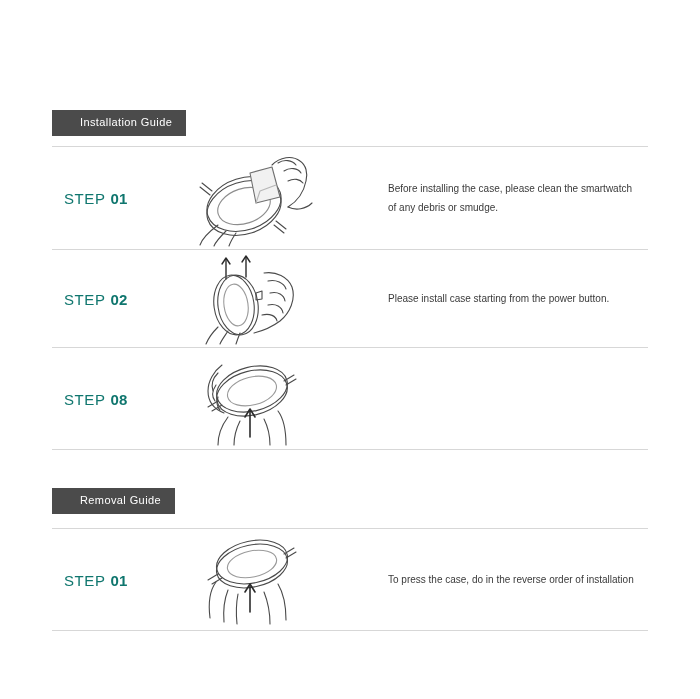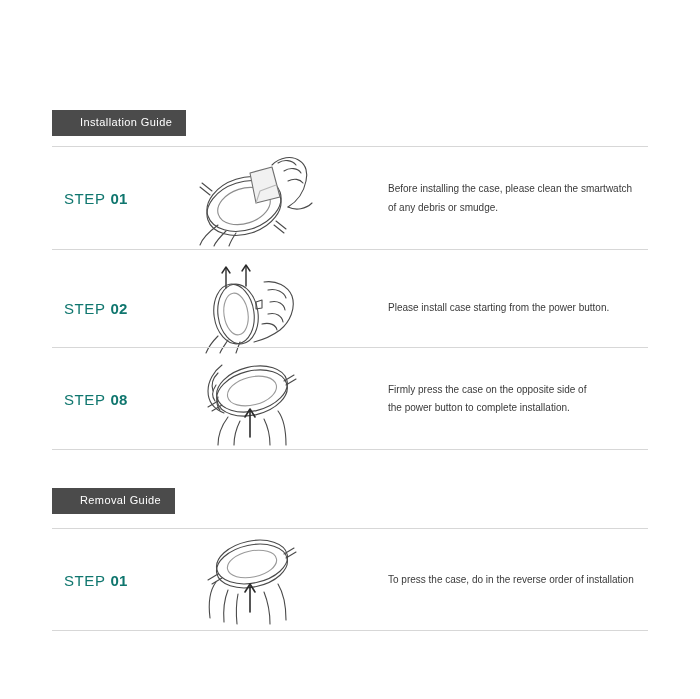--- a/index.html
+++ b/index.html
@@ -134,21 +134,21 @@
         </svg>
       </div>
       <div class="step-text">
         <span class="line">Before installing the case, please clean the smartwatch</span>
         <span class="line">of any debris or smudge.</span>
       </div>
     </div>
 
     <div class="rule" style="top:249px;"></div>
 
-    <div class="step-row" style="top:260px; height:96px;">
+    <div class="step-row" style="top:251px; height:96px;">
       <div class="step-label">
         <span>STEP</span><span class="num">02</span>
       </div>
       <div class="step-figure">
         <svg width="132" height="92" viewBox="0 0 132 92" aria-hidden="true">
           <g fill="none" stroke="#4a4a4a" stroke-width="1.1" stroke-linecap="round" stroke-linejoin="round">
 
             <path d="M38 6 L38 26" stroke="#2b2b2b" stroke-width="1.4"></path>
             <path d="M34 11 L38 5 L42 11" stroke="#2b2b2b" stroke-width="1.4"></path>
             <path d="M58 4 L58 24" stroke="#2b2b2b" stroke-width="1.4"></path>
@@ -202,24 +202,20 @@
             <path d="M30 50 L20 56 M34 54 L24 60"></path>
             <path d="M96 30 L106 24 M98 34 L108 28"></path>
 
             <path d="M40 66 C34 74 30 84 30 94"></path>
             <path d="M52 70 C48 78 46 86 46 94"></path>
             <path d="M76 68 C80 76 82 86 82 94"></path>
             <path d="M90 60 C96 68 98 80 98 94"></path>
           </g>
         </svg>
       </div>
-      <div class="step-text">
-        <span class="line">Firmly press the case on the opposite side of</span>
-        <span class="line">the power button to complete installation.</span>
-      </div>
     </div>
 
     <div class="rule" style="top:449px;"></div>
 
     <div class="chip-wrap-removal">
       <span class="section-chip">Removal Guide</span>
     </div>
 
     <div class="rule" style="top:528px;"></div>
 

